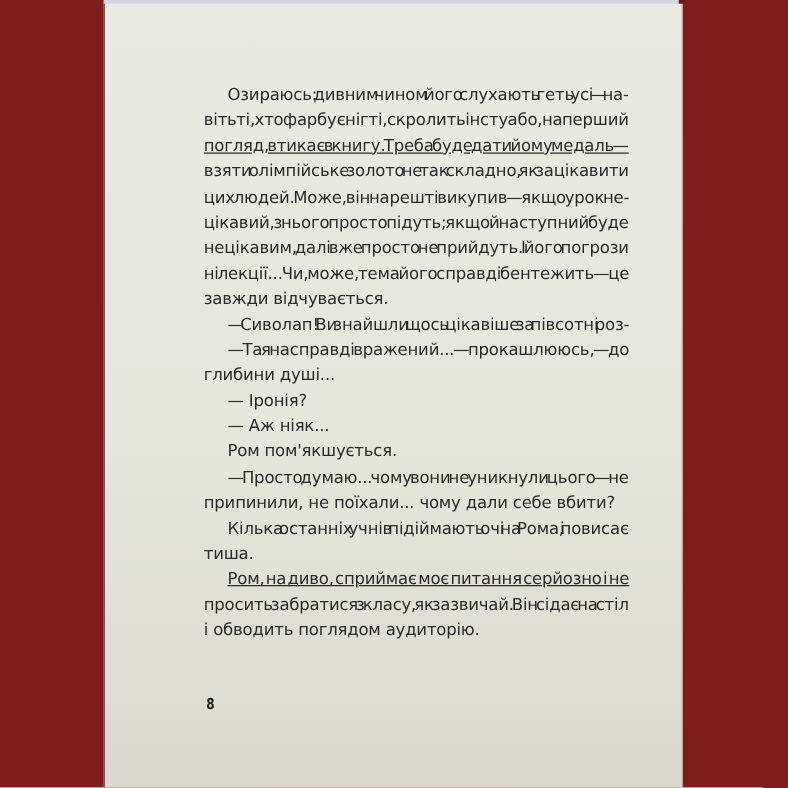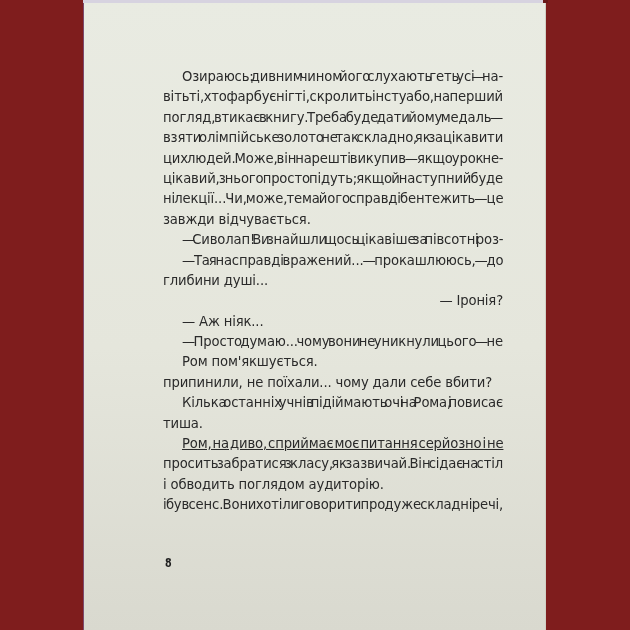--- a/index.html
+++ b/index.html
@@ -80,37 +80,37 @@
 <body>
 
 <div class="scene">
   <div class="page">
     <div class="page-top-edge"></div>
     <div class="page-corner-mark"></div>
 
     <div class="text-block" id="text-block">
       <span class="line indent justify" style="display: block; width: auto; word-spacing: -6.875px;">Озираюсь: дивним чином його слухають геть усі — на-</span>
       <span class="line justify" style="display: block; width: auto; word-spacing: -4.44444px;">віть ті, хто фарбує нігті, скролить інсту або, на перший</span>
-      <span class="line justify" style="display: block; width: auto; word-spacing: -5.44444px;">погляд, втикає в книгу. Треба буде дати йому медаль —</span>
+      <span class="line justify" style="display: block; width: auto; word-spacing: -5.44444px; text-decoration: underline;">погляд, втикає в книгу. Треба буде дати йому медаль —</span>
       <span class="line justify" style="display: block; width: auto; word-spacing: -6.28571px;">взяти олімпійське золото не так складно, як зацікавити</span>
       <span class="line justify" style="display: block; width: auto; word-spacing: -5px;">цих людей. Може, він нарешті викупив — якщо урок не-</span>
       <span class="line justify" style="display: block; width: auto; word-spacing: -4.875px;">цікавий, з нього просто підуть; якщо й наступний буде</span>
+      <span class="line justify" style="display: block; width: auto; word-spacing: -5.625px;">нецікавим, далі вже просто не прийдуть. І його погрози</span>
       <span class="line justify" style="display: block; width: auto; word-spacing: -4.88889px;">ні лекції... Чи, може, тема його справді бентежить — це</span>
       <span class="line" style="display: block; width: auto;">завжди відчувається.</span>
       <span class="line indent justify" style="display: block; width: auto; word-spacing: -6.875px;">— Сиволап! Ви знайшли щось цікавіше за півсотні роз-</span>
       <span class="line indent justify" style="display: block; width: auto; word-spacing: -5.125px;">— Та я насправді вражений... — прокашлююсь, — до</span>
       <span class="line" style="display: block; width: auto;">глибини душі...</span>
-      <span class="line indent" style="display: block; width: auto; text-align: right;">— Іронія?</span>
+      <span class="line indent" style="display: block; width: auto;">— Іронія?</span>
       <span class="line indent" style="display: block; width: auto;">— Аж ніяк...</span>
+      <span class="line indent" style="display: block; width: auto;">Ром пом'якшується.</span>
       <span class="line indent justify" style="display: block; width: auto; word-spacing: -5.55556px;">— Просто думаю... чому вони не уникнули цього — не</span>
-      <span class="line indent" style="display: block; width: auto;">Ром пом'якшується.</span>
       <span class="line" style="display: block; width: auto;">припинили, не поїхали... чому дали себе вбити?</span>
       <span class="line indent justify" style="display: block; width: auto; word-spacing: -7.125px;">Кілька останніх учнів підіймають очі на Рома, і повисає</span>
       <span class="line" style="display: block; width: auto;">тиша.</span>
       <span class="line indent justify" style="display: block; width: auto; word-spacing: -3px; text-decoration: underline;">Ром, на диво, сприймає моє питання серйозно і не</span>
       <span class="line justify" style="display: block; width: auto; word-spacing: -5.66667px;">просить забратися з класу, як зазвичай. Він сідає на стіл</span>
       <span class="line" style="display: block; width: auto;">і обводить поглядом аудиторію.</span>
-      <span class="line justify" style="display: block; width: auto; word-spacing: -4.66667px;">і був сенс. Вони хотіли говорити про дуже складні речі,</span>
     </div>
 
     <div class="page-number">8</div>
   </div>
 </div>
 
 </body></html>

